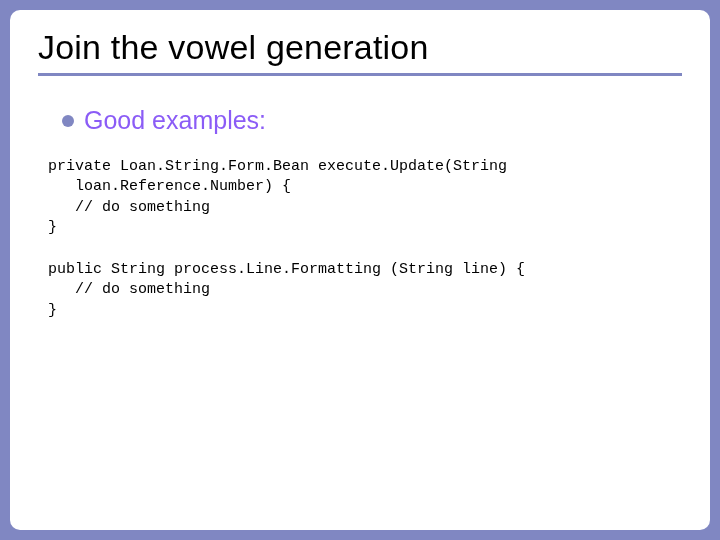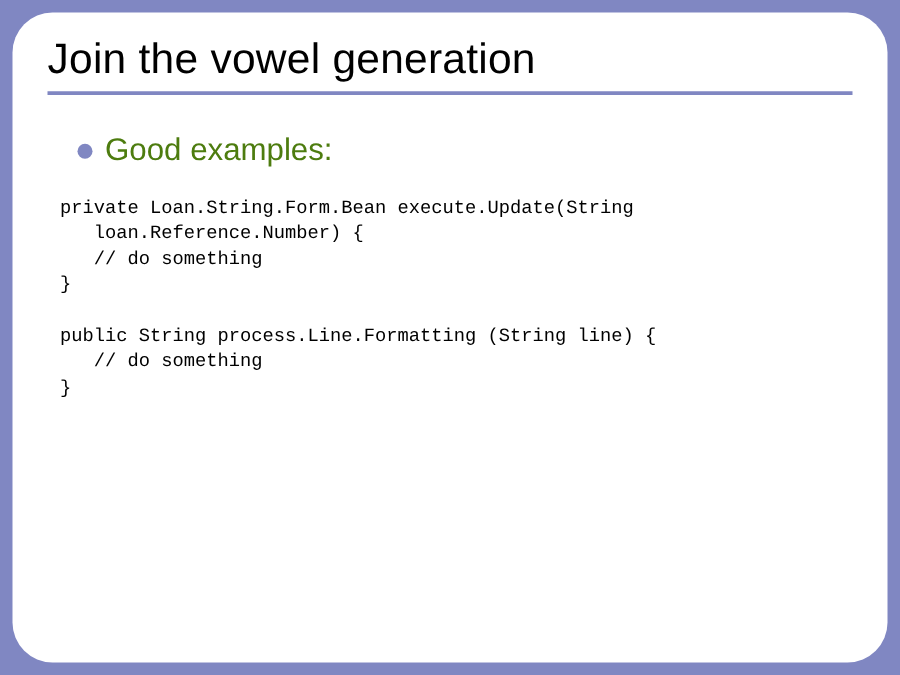--- a/index.html
+++ b/index.html
@@ -8,21 +8,21 @@
     background: #8087c2;
     font-family: Arial, Helvetica, sans-serif;
     display: flex;
     align-items: center;
     justify-content: center;
   }
   .slide {
     width: 700px;
     height: 520px;
     background: #ffffff;
-    border-radius: 32px;
+    border-radius: 10px;
     padding: 18px 28px 24px 28px;
     position: relative;
   }
   .title {
     font-size: 34px;
     color: #000;
     font-weight: 400;
     margin-bottom: 6px;
     letter-spacing: 0.2px;
   }
@@ -40,21 +40,21 @@
   .bullet {
     width: 12px;
     height: 12px;
     background: #8087c2;
     border-radius: 50%;
     margin-right: 10px;
     flex-shrink: 0;
   }
   .bullet-text {
     font-size: 25px;
-    color: #4d7c0f;
+    color: #8b5cf6;
   }
   .code-block {
     font-family: "Courier New", Courier, monospace;
     font-size: 15px;
     color: #000;
     line-height: 1.35;
     margin-left: 10px;
     margin-bottom: 22px;
     white-space: pre;
   }

